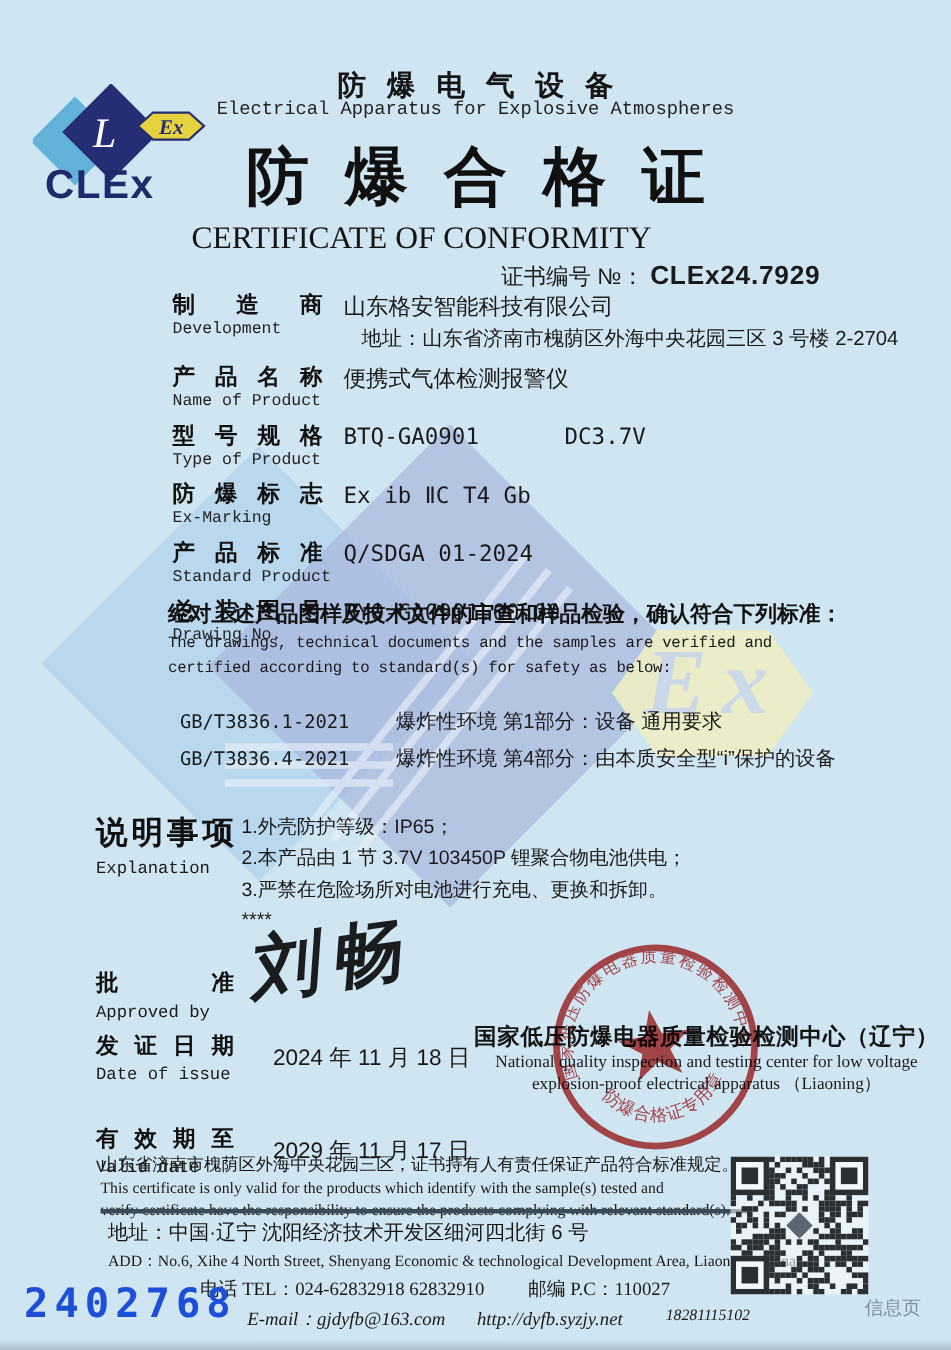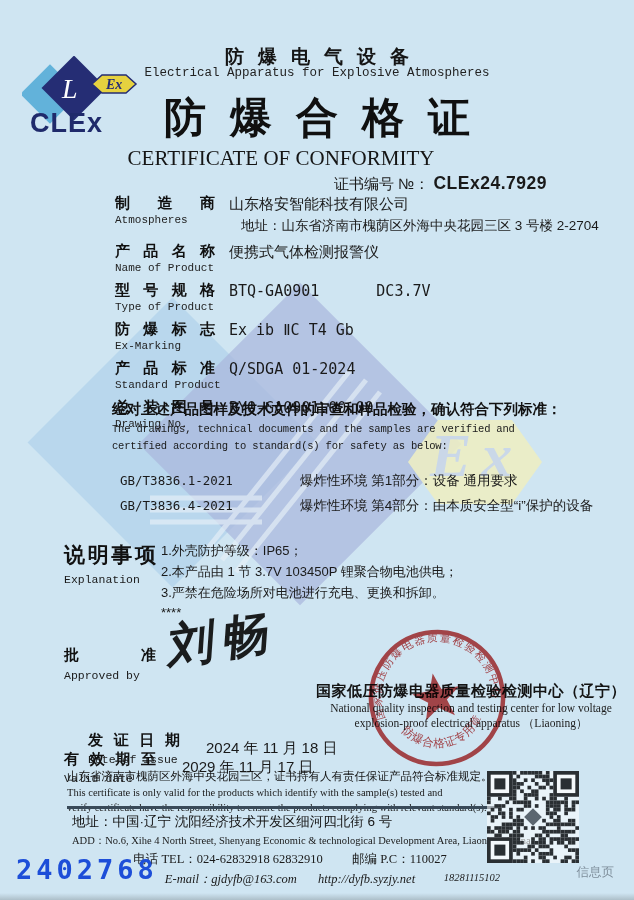--- a/index.html
+++ b/index.html
@@ -38,21 +38,21 @@
   .fval{margin-left:14px;font-size:15px;padding-top:1px;}
   .fval .l2{font-size:13.5px;margin-top:3px;margin-left:12px;}
   .mono{font-family:"DejaVu Sans Mono",monospace;}
   .vx{margin-left:48px;}
   
   .statement{position:absolute;top:400px;left:112px;width:470px;z-index:2;}
   .st-cn{font-size:14.5px;font-weight:bold;color:#111;}
   .st-en{font-family:"Liberation Mono",monospace;font-size:10.5px;line-height:1.35;margin-top:3px;letter-spacing:-.2px;}
   
   .standards{position:absolute;top:472px;left:120px;z-index:2;}
-  .srow{display:flex;margin-bottom:7px;font-size:13.5px;gap:36px;}
+  .srow{display:flex;margin-bottom:7px;font-size:13.5px;}
   .scode{font-family:"DejaVu Sans Mono",monospace;font-size:12.5px;width:118px;flex:none;padding-top:1px;}
   .sdesc{margin-left:26px;white-space:nowrap;}
   
   .explan{position:absolute;top:541px;left:64px;display:flex;z-index:2;}
   .xlab{width:92px;flex:none;}
   .xlab .cn{display:block;font-size:21px;font-weight:bold;text-align:justify;text-align-last:justify;color:#111;}
   .xlab .en{display:block;font-family:"Liberation Mono",monospace;font-size:11.5px;margin-top:4px;}
   .xitems{margin-left:5px;font-size:13px;line-height:1.6;white-space:nowrap;}
   
   .approve{position:absolute;top:646px;left:64px;z-index:2;width:160px;}
@@ -61,21 +61,21 @@
   .sig{position:absolute;top:608px;left:168px;z-index:4;font-family:"DejaVu Serif",serif;font-size:47px;
        font-weight:bold;color:#0d0d0d;transform:rotate(-8deg) skewX(-12deg);letter-spacing:8px;opacity:.93;}
   
   .authority{position:absolute;top:682px;left:310px;width:322px;text-align:center;z-index:3;}
   .authority .nm{font-size:15px;font-weight:bold;letter-spacing:.5px;color:#141414;white-space:nowrap;}
   .authority .e1,.authority .e2{font-family:"Liberation Serif",serif;font-size:11.5px;line-height:1.3;color:#1c1c1c;}
   
   .stamp{position:absolute;left:363px;top:624px;z-index:5;mix-blend-mode:multiply;opacity:.92;}
   
   .daterow{position:absolute;left:64px;display:flex;z-index:2;}
-  .d-issue{top:731px;margin-left:24px;} .d-valid{top:750px;}
+  .d-issue{top:688px;} .d-valid{top:750px;}
   .dlab{width:92px;flex:none;}
   .dlab .cn{display:block;font-size:15px;font-weight:bold;text-align:justify;text-align-last:justify;color:#111;}
   .dlab .en{display:block;font-family:"Liberation Mono",monospace;font-size:11.5px;margin-top:3px;}
   .dval{margin-left:26px;font-size:15px;padding-top:8px;white-space:nowrap;}
   
   .disclaim{position:absolute;top:769px;left:67px;width:436px;z-index:2;}
   .dc-cn{font-size:11.5px;color:#151515;}
   .dc-en{font-family:"Liberation Serif",serif;font-size:10.5px;line-height:1.25;margin-top:2px;}
   .rule{position:absolute;top:806px;left:67px;width:434px;border-top:3px solid #394a59;z-index:2;}
   .addr{position:absolute;top:813px;left:72px;width:436px;z-index:2;}
@@ -126,21 +126,21 @@
   <div class="t-en">CERTIFICATE OF CONFORMITY</div>
   <div class="certno">
     <span>证书编号 №：</span>
     <b>CLEx24.7929</b>
   </div>
 
   <div class="fields">
     <div class="frow">
       <div class="flab">
           <span class="cn">制造商</span>
-        <span class="en">Atmospheres</span>
+        <span class="en">Development</span>
         </div>
       <div class="fval">
           <div>山东格安智能科技有限公司</div>
         <div class="l2">地址：山东省济南市槐荫区外海中央花园三区 3 号楼 2-2704</div>
         </div>
     </div>
     <div class="frow">
       <div class="flab">
           <span class="cn">产品名称</span>
         <span class="en">Name of Product</span>

